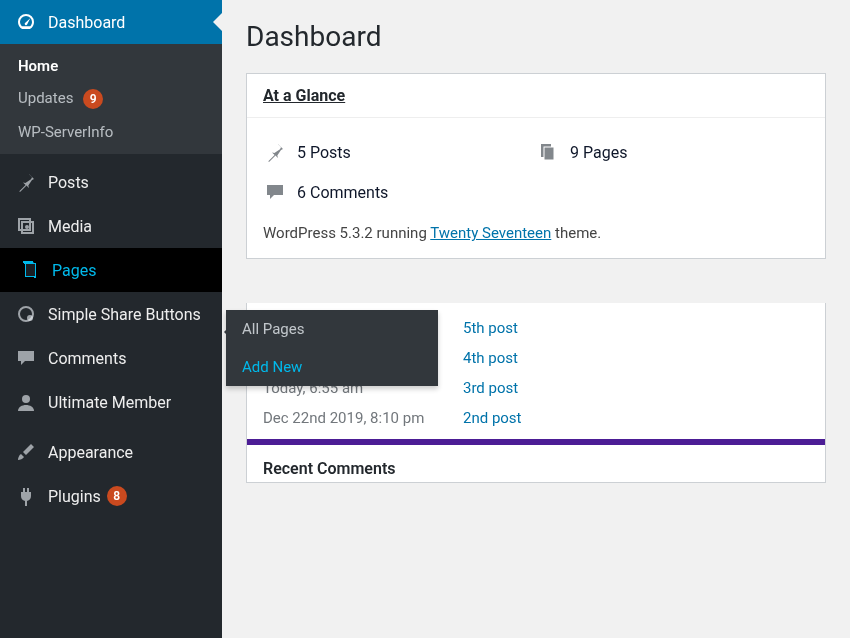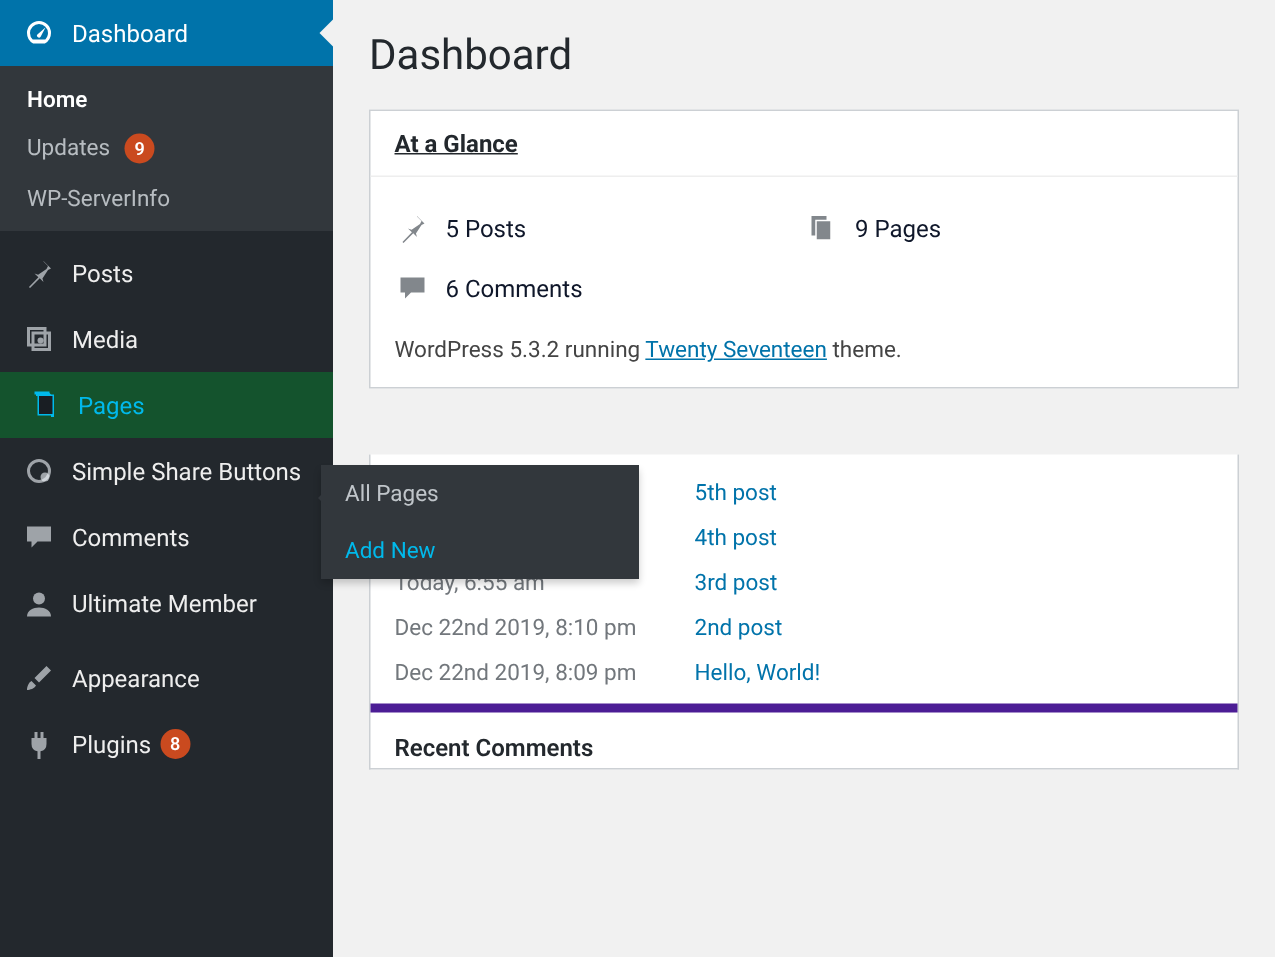--- a/index.html
+++ b/index.html
@@ -73,21 +73,21 @@
     font-weight: 600;
     text-align: center;
     line-height: 20px;
     margin-left: 6px;
     padding: 0 6px;
   }
   .menu-separator { height: 6px; background: #23282d; }
   
   .flyout {
     position: absolute;
-    left: 214px;
+    left: 226px;
     background: #32373c;
     min-width: 212px;
     box-shadow: 0 3px 5px rgba(0,0,0,.2);
     z-index: 10;
   }
   .flyout::before {
     content: "";
     position: absolute;
     left: -10px;
     top: 14px;
@@ -209,21 +209,21 @@
     <div class="menu-item">
       <span class="icon">
         <svg viewBox="0 0 20 20">
             <path d="M3 3h11v11H3z M6 6h11v11H6z" fill="none" stroke="currentColor" stroke-width="2"></path>
             <circle cx="11" cy="11" r="2"></circle>
           </svg>
       </span>
       <span class="label">Media</span>
     </div>
 
-    <div class="menu-item hover" style="background:#14532d;padding-left:18px;">
+    <div class="menu-item hover" style="background:#000000;padding-left:18px;">
       <span class="icon">
         <svg viewBox="0 0 20 20">
             <path d="M4 2h9l3 3v13H4z M4 4v14h10V6h-3V4H4z M6 3h8v1H6z"></path>
             <rect x="3" y="1" width="10" height="2"></rect>
             <rect x="5" y="3" width="11" height="14" fill="currentColor"></rect>
             <rect x="6" y="4" width="9" height="12" fill="#191e23"></rect>
           </svg>
       </span>
       <span class="label">Pages</span>
     </div>
@@ -335,22 +335,18 @@
             <a class="activity-link">4th post</a>
           </div>
           <div class="activity-row">
             <span class="activity-time">Today, 6:55 am</span>
             <a class="activity-link">3rd post</a>
           </div>
           <div class="activity-row">
             <span class="activity-time">Dec 22nd 2019, 8:10 pm</span>
             <a class="activity-link">2nd post</a>
           </div>
-          <div class="activity-row">
-            <span class="activity-time">Dec 22nd 2019, 8:09 pm</span>
-            <a class="activity-link">Hello, World!</a>
-          </div>
         </div>
       <div class="activity-section-title">Recent Comments</div>
     </section>
 
   </main>
 </div>
 
 </body></html>

